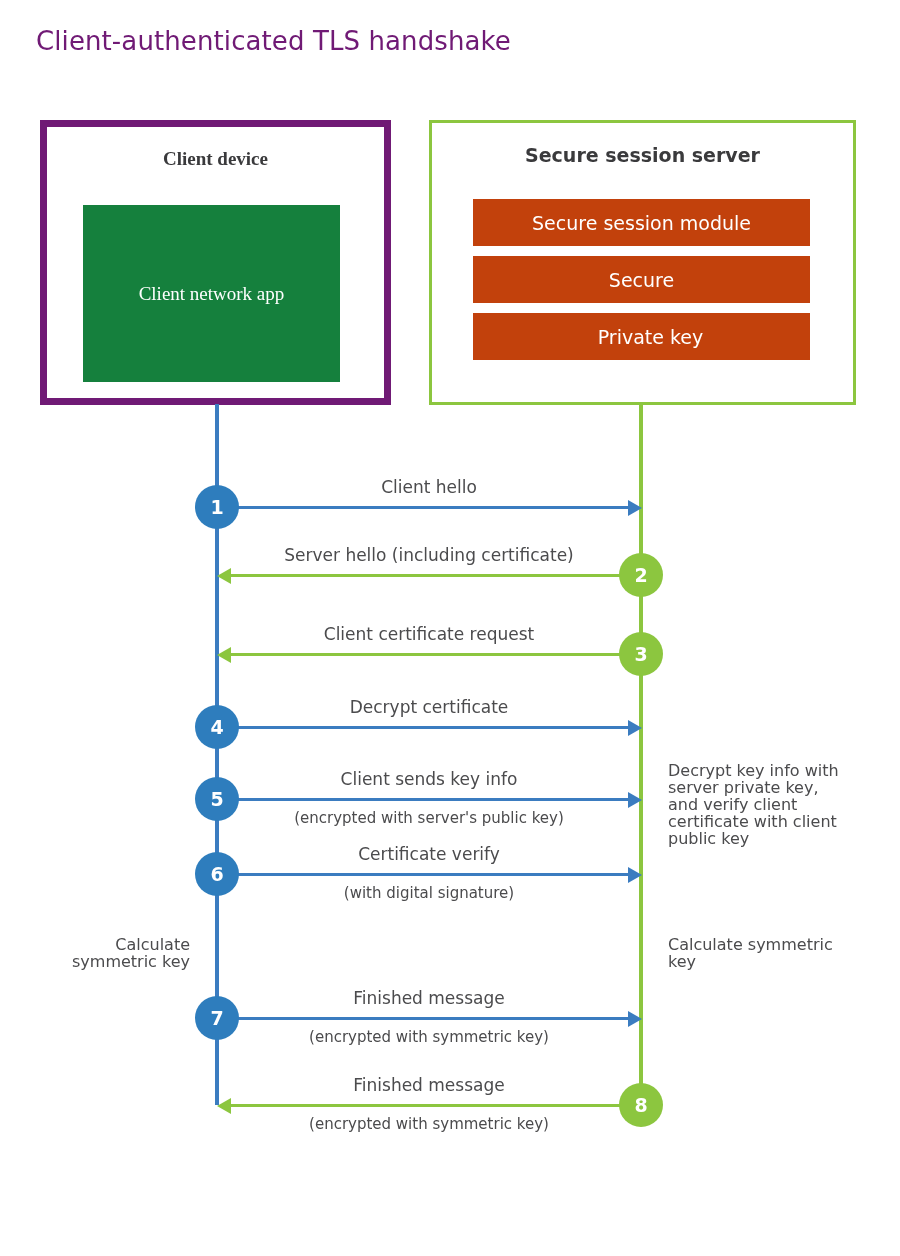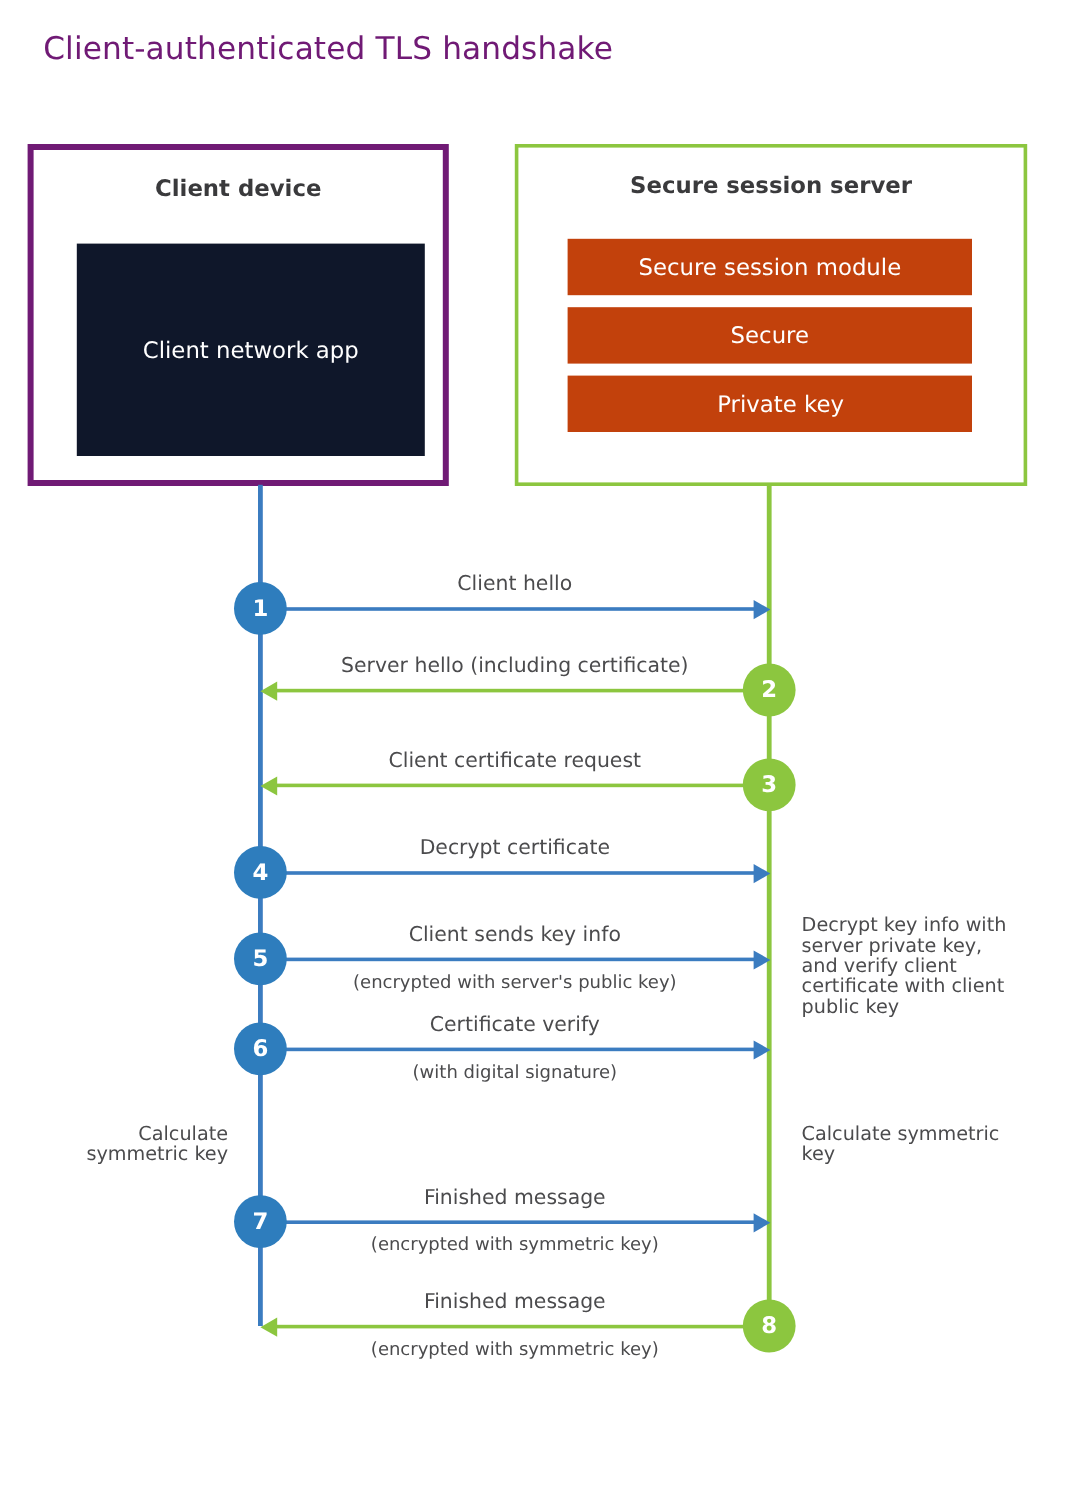--- a/index.html
+++ b/index.html
@@ -31,25 +31,26 @@
     white-space: nowrap;
   }
 
   
   .actor-box {
     position: absolute;
     box-sizing: border-box;
     background: #ffffff;
   }
   .actor-box.client {
-    left: 23px;
+    left: 40px;
     top: 120px;
     width: 351px;
     height: 285px;
-    border: 5px solid #701a75;
+    border: 7px solid #701a75;
+    font-family: Liberation Serif, serif;
   }
   .actor-box.server {
     left: 429px;
     top: 120px;
     width: 427px;
     height: 285px;
     border: 3px solid #8cc63f;
   }
   .actor-title {
     position: absolute;
@@ -59,23 +60,23 @@
     text-align: center;
     font-size: 19px;
     font-weight: 700;
     color: #3a3a3c;
   }
 
   .client-app-block {
     position: absolute;
     left: 36px;
     top: 78px;
-    width: 290px;
+    width: 257px;
     height: 177px;
-    background: #0f172a;
+    background: #15803d;
     color: #ffffff;
     font-size: 19px;
     line-height: 26px;
     display: flex;
     align-items: center;
     justify-content: center;
     text-align: center;
     box-sizing: border-box;
     padding: 0 10px;
   }

